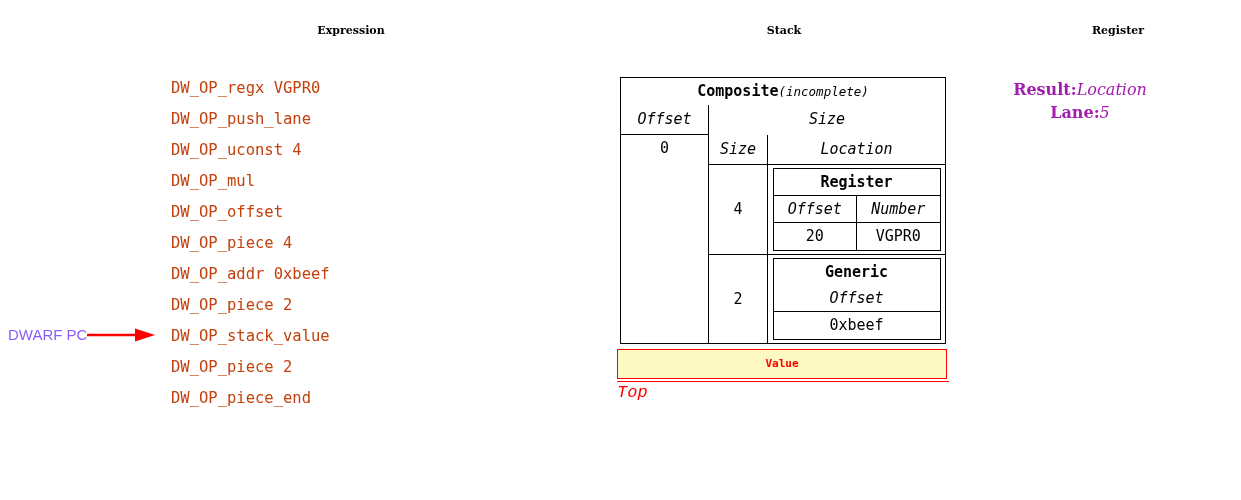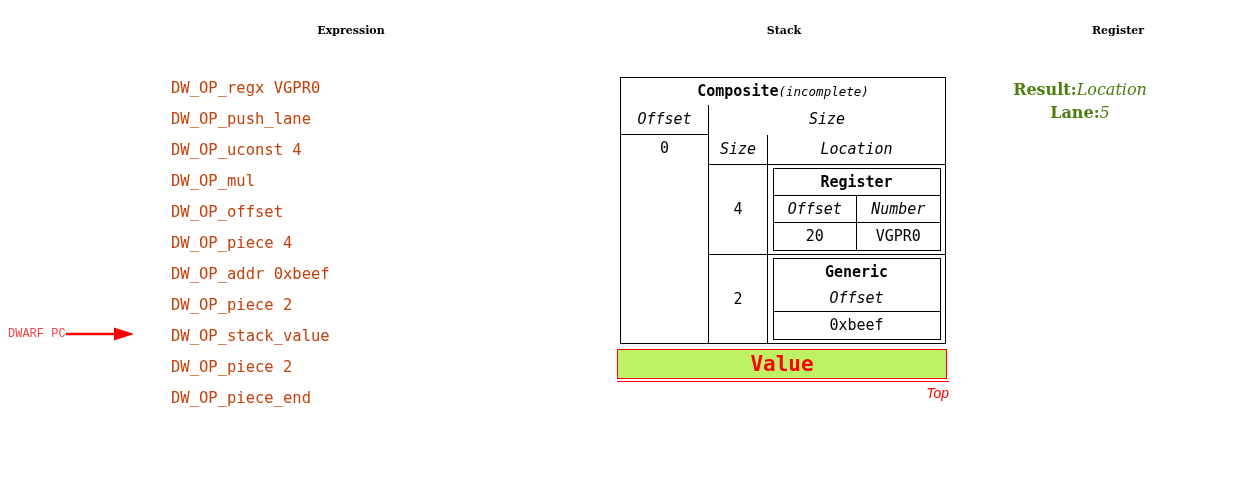--- a/index.html
+++ b/index.html
@@ -43,23 +43,23 @@
   
   #dwarf-pc-pointer {
     position: absolute;
     left: 8px;
     top: 326px;
     display: flex;
     align-items: center;
     color: #ff0000;
   }
   #dwarf-pc-label {
-    font-family: Liberation Mono, monospace;
-    font-size: 12px;
-    color: #ef4444;
+    font-family: Liberation Sans, sans-serif;
+    font-size: 15px;
+    color: #8b5cf6;
     white-space: nowrap;
   }
   #dwarf-pc-arrow {
     display: block;
   }
 
   
   .stack-area {
     position: absolute;
     left: 620px;
@@ -132,60 +132,60 @@
     position: absolute;
     left: 617px;
     top: 349px;
   }
   #value-table {
     border-collapse: collapse;
     border: 1.6px solid #ff0000;
     width: 329px;
     table-layout: fixed;
     font-family: "DejaVu Sans Mono", monospace;
-    font-size: 21px;
+    font-size: 11px;
     color: #ff0000;
-    background: #bef264;
+    background: #fef9c3;
   }
   #value-table td {
     padding: 0;
     text-align: center;
     height: 28px;
     line-height: 28px;
   }
   #value-table .tbl-title { color: #ff0000; }
   .r-bdr-r { border-right: 1.6px solid #ff0000; }
   .r-bdr-b { border-bottom: 1.6px solid #ff0000; }
 
   #top-rule {
     width: 332px;
     height: 0;
     border-top: 1.6px solid #ff0000;
     margin-top: 2px;
   }
   #top-label {
     width: 332px;
-    text-align: right;
-    font-family: Liberation Sans, sans-serif;
+    text-align: left;
+    font-family: Liberation Mono, monospace;
     font-style: italic;
-    font-size: 14px;
+    font-size: 17px;
     color: #ff0000;
     line-height: 22px;
   }
 
   
   #context-list {
     position: absolute;
     left: 960px;
     top: 78px;
     width: 240px;
     text-align: center;
     font-family: "DejaVu Serif", serif;
     font-size: 16px;
-    color: #4d7c0f;
+    color: #a21caf;
   }
   .ctx-line { height: 23px; line-height: 23px; white-space: nowrap; }
   .ctx-key { font-weight: bold; }
   .ctx-val { font-style: italic; }
 </style>
 </head>
 <body>
 
 <div class="col-header" id="header-expression" style="left:251px; top:24px; width:200px;">Expression</div>
 <div class="col-header" id="header-stack" style="left:684px; top:24px; width:200px;">Stack</div>

